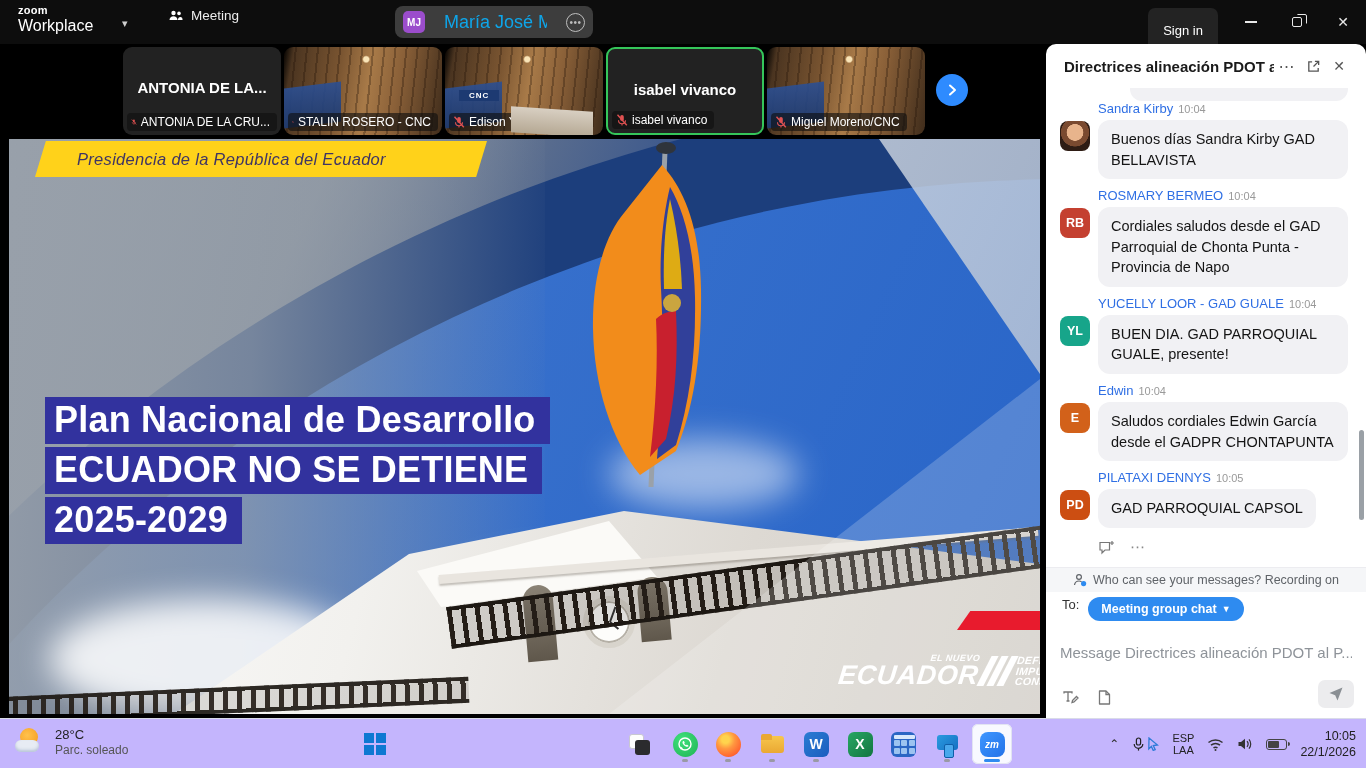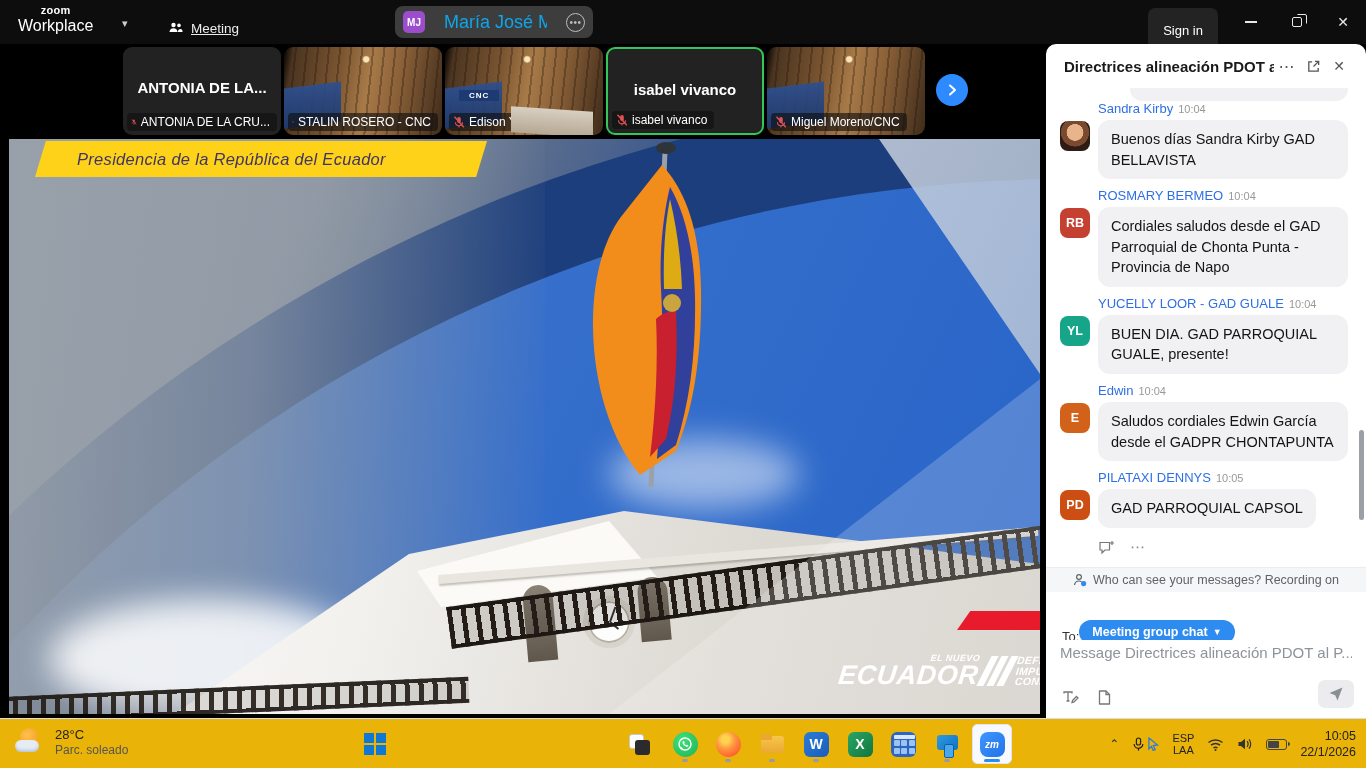--- a/index.html
+++ b/index.html
@@ -2,25 +2,25 @@
 <html><head>
 <meta charset="utf-8">
 <style>
   * { margin:0; padding:0; box-sizing:border-box; }
   html,body { width:1366px; height:768px; overflow:hidden; background:#000;
               font-family:"Liberation Sans", sans-serif; }
   .abs { position:absolute; }
 
   
   #titlebar { position:absolute; left:0; top:0; width:1366px; height:44px; background:#0d0d0d; }
-  .zlogo { position:absolute; left:18px; top:5px; color:#fff; line-height:1;text-align:center; }
+  .zlogo { position:absolute; left:18px; top:5px; color:#fff; line-height:1; }
   .zlogo .l1 { font-size:11px; font-weight:bold; letter-spacing:.3px; }
   .zlogo .l2 { font-size:16px; margin-top:2px; }
   .logo-chev { position:absolute; left:122px; top:17px; color:#cfcfcf; font-size:11px; }
-  .meeting-tab { position:absolute; left:160px; top:8px; height:28px; display:flex; align-items:flex-end; gap:7px; color:#ededed; font-size:13.5px; padding:0 8px; border-radius:6px;text-decoration:underline; }
+  .meeting-tab { position:absolute; left:160px; top:8px; height:28px; display:flex; align-items:flex-start; gap:7px; color:#ededed; font-size:13.5px; padding:0 8px; border-radius:6px; }
   .screen-tab { position:absolute; left:395px; top:6px; width:198px; height:32px; background:#3d3d3d; border-radius:8px; display:flex; align-items:center; padding:0 8px; gap:19px;text-align:right; }
   .mj-avatar { width:22px; height:22px; border-radius:5px; background:#9b4dcc; color:#fff; font-size:10px; font-weight:bold; display:flex; align-items:center; justify-content:center; }
   .screen-tab .lbl { color:#0ea5e9; font-size:18px; white-space:nowrap; overflow:hidden; flex:1; }
   .tab-more { width:19px; height:19px; border:1.4px solid #bdbdbd; border-radius:50%; color:#bdbdbd; font-size:10px; display:flex; align-items:center; justify-content:center; letter-spacing:.5px; }
   .signin { position:absolute; left:1148px; top:8px; width:70px; height:44px; background:#232323; border-radius:7px; color:#fff; font-size:13px; display:flex; align-items:center; justify-content:center; }
   .wbtn { position:absolute; top:0; width:44px; height:44px; display:flex; align-items:center; justify-content:center; color:#e8e8e8; }
   #btn-min { left:1229px; } #btn-max { left:1275px; } #btn-close { left:1321px; }
   #btn-min::before { content:""; width:12px; height:1.6px; background:#e8e8e8; }
   .restore-glyph { width:10px; height:10px; border:1.4px solid #e8e8e8; border-radius:2px; position:relative; }
   .restore-glyph::before { content:""; position:absolute; left:2px; top:-4px; width:10px; height:10px; border:1.4px solid #e8e8e8; border-radius:2px; clip-path:polygon(20% 0,100% 0,100% 80%,80% 80%,80% 20%,20% 20%); }
@@ -99,31 +99,31 @@
   .mavatar { position:absolute; left:14px; top:20px; width:30px; height:30px; border-radius:8px; color:#fff; font-size:12.5px; font-weight:bold; display:flex; align-items:center; justify-content:center; }
   .mavatar.photo { background:radial-gradient(circle at 50% 38%, #e8b48c 0 34%, #7a4a30 36% 58%, #2e1c14 60%); }
   .mhead { font-size:13px; color:#2f6fe4; margin-bottom:4px; white-space:nowrap; }
   .mhead .time { font-size:11px; color:#999; margin-left:5px; }
   .mbubble { width:fit-content; max-width:250px; background:#f1f1f4; border-radius:12px; padding:9px 13px; font-size:14.5px; line-height:1.42; color:#151515; }
   .maction { display:flex; gap:14px; align-items:center; padding-left:52px; height:20px; color:#777; }
   .maction .dots { font-size:15px; letter-spacing:1px; color:#888; }
   .chat-scroll { position:absolute; right:2px; top:386px; width:5px; height:90px; border-radius:3px; background:#9aa0a6; }
   .privacy { position:absolute; left:0; bottom:126px; width:100%; height:25px; background:#f5f6f8; border-top:1px solid #ececf0; display:flex; align-items:center; justify-content:center; gap:6px; font-size:12.5px; color:#5f6368; }
   .compose { position:absolute; left:0; bottom:0; width:100%; height:126px; background:#fff; }
-  .to-row { position:absolute; left:16px; top:28px; display:flex; align-items:flex-end; }
+  .to-row { position:absolute; left:16px; top:5px; display:flex; align-items:flex-start; gap:9px; }
   .to-lbl { font-size:13px; color:#333; }
   .to-pill { background:#2e8bf0; color:#fff; font-size:12.5px; font-weight:bold; border-radius:14px; padding:5px 13px; display:flex; align-items:center; gap:5px; }
   .to-pill .chev { font-size:9px; font-weight:normal; }
   .msg-input { position:absolute; left:14px; top:48px; width:292px; height:24px; border:none; outline:none; font-size:15px; color:#333; font-family:"Liberation Sans",sans-serif; }
   .msg-input::placeholder { color:#8e9399; }
   .compose-icons { position:absolute; left:16px; bottom:12px; display:flex; gap:18px; align-items:center; }
   .send-btn { position:absolute; right:12px; bottom:10px; width:36px; height:28px; border-radius:7px; background:#ececee; display:flex; align-items:center; justify-content:center; }
 
   
-  #taskbar { position:absolute; left:0; top:718px; width:1366px; height:50px; background:#eab308; border-top:1px solid #d9dbe8; }
+  #taskbar { position:absolute; left:0; top:718px; width:1366px; height:50px; background:#c4b5fd; border-top:1px solid #d9dbe8; }
   .weather { position:absolute; left:14px; top:7px; display:flex; gap:9px; align-items:center; }
   .wicon { position:relative; width:32px; height:32px; }
   .wsun { position:absolute; left:6px; top:2px; width:18px; height:18px; border-radius:50%; background:radial-gradient(circle at 40% 40%,#ffc24d,#f59a1d); }
   .wcloud { position:absolute; left:1px; top:14px; width:24px; height:12px; border-radius:10px; background:#e7ecf4; box-shadow:inset 0 -2px 3px rgba(140,160,190,.5); }
   .wtemp { font-size:13px; color:#222; }
   .wdesc { font-size:12px; color:#555; margin-top:1px; }
   .start { position:absolute; left:364px; top:14px; width:22px; height:22px; display:grid; grid-template-columns:10px 10px; grid-template-rows:10px 10px; gap:2px; }
   .start i { background:#0e78d2; }
   .search-pill { position:absolute; left:397px; top:8px; width:182px; height:34px; background:#fdfdfe; border:1px solid #d8d8e2; border-radius:17px; display:flex; align-items:center; padding:0 4px 0 12px; gap:8px; box-shadow:0 1px 2px rgba(0,0,0,.06); }
   .search-pill input { border:none; outline:none; background:transparent; flex:1; font-size:14px; color:#333; font-family:"Liberation Sans",sans-serif; width:90px; }
@@ -289,20 +289,25 @@
       <path d="M126 48 C140 72 150 108 151 158 C152 214 146 262 132 306 L113 320 C118 260 120 200 117 150 C115 110 120 72 126 48 Z" fill="#31409a"></path>
       <path d="M126 60 C133 90 137 120 138 150 L120 150 C119 115 121 85 126 60 Z" fill="#f2b705" opacity=".9"></path>
       <path d="M132 172 C134 216 132 258 122 300 L106 318 C112 270 114 220 112 180 C118 174 126 172 132 172 Z" fill="#c8202e"></path>
       <circle cx="128" cy="164" r="9" fill="#caa53f"></circle>
     </svg>
 
     <div class="banner">
       <span>Presidencia de la República del Ecuador</span>
     </div>
 
+    <div class="title-block">
+      <div class="title-line">Plan Nacional de Desarrollo</div>
+      <div class="title-line">ECUADOR NO SE DETIENE</div>
+      <div class="title-line">2025-2029</div>
+    </div>
 
     <div class="red-stripe"></div>
     <div class="necu">
       <div class="row">
         <div class="colL">
           <div class="small-top">EL NUEVO</div>
           <div class="big">ECUADOR</div>
         </div>
         <div class="slashes">
             <i></i>

